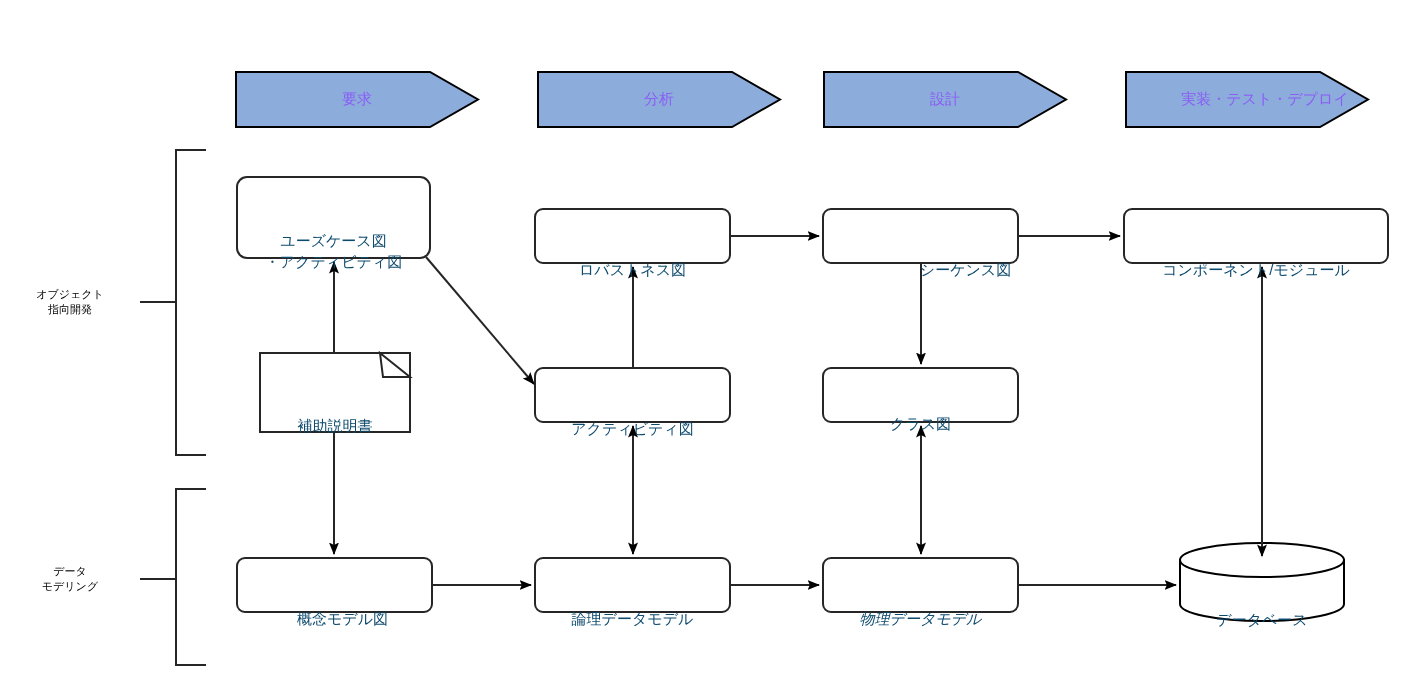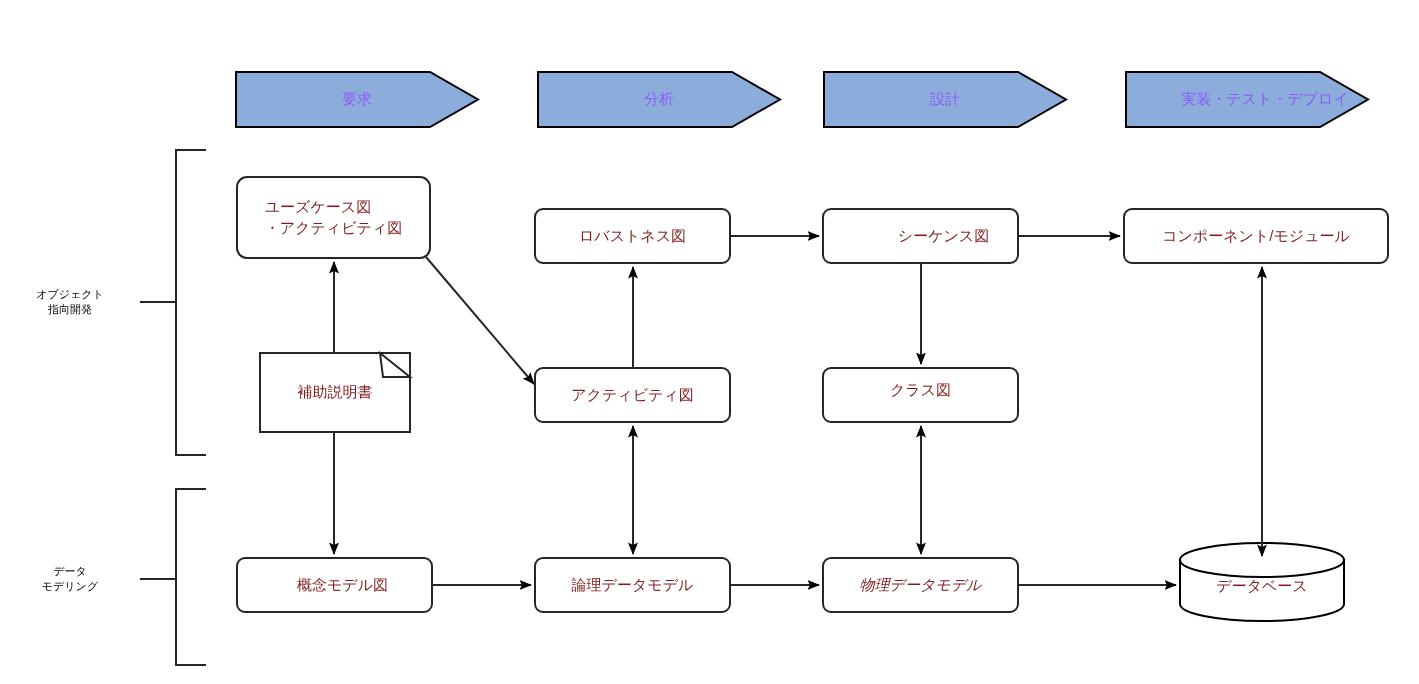--- a/index.html
+++ b/index.html
@@ -22,26 +22,27 @@
     left: 0;
     top: 0;
     width: 1419px;
     height: 684px;
   }
   .node-text {
     position: absolute;
     display: flex;
     align-items: center;
     justify-content: center;
-    text-align: left;
-    color: #7f1d1d;
+    text-align: center;
+    color: #0c4a6e;
     font-size: 15px;
     line-height: 1.35;
     white-space: pre-line;
     pointer-events: none;
+    margin-top: 34px;
   }
   .phase-text {
     position: absolute;
     display: flex;
     align-items: center;
     justify-content: center;
     color: #8b5cf6;
     font-size: 15px;
     pointer-events: none;
   }
@@ -170,21 +171,21 @@
   <div class="node-text" style="left:260px; top:353px; width:150px; height:79px;">補助説明書</div>
 
   <div class="node-text" style="left:237px; top:558px; width:195px; height:54px;padding-left:8px;">概念モデル図</div>
 
   <div class="node-text" style="left:535px; top:209px; width:195px; height:54px;">ロバストネス図</div>
 
   <div class="node-text" style="left:535px; top:368px; width:195px; height:54px;">アクティビティ図</div>
 
   <div class="node-text" style="left:535px; top:558px; width:195px; height:54px;">論理データモデル</div>
 
-  <div class="node-text" style="left:814px; top:209px; width:195px; height:54px;padding-left:32px;">シーケンス図</div>
+  <div class="node-text" style="left:836px; top:209px; width:195px; height:54px;padding-left:32px;">シーケンス図</div>
 
   <div class="node-text" style="left:823px; top:368px; width:195px; height:44px;">クラス図</div>
 
   <div class="node-text" style="left:823px; top:558px; width:195px; height:54px;font-style:italic;">物理データモデル</div>
 
   <div class="node-text" style="left:1124px; top:209px; width:264px; height:54px;">コンポーネント/モジュール</div>
 
   <div class="node-text" style="left:1180px; top:562px; width:164px; height:48px;">データベース</div>
 
 </div>

